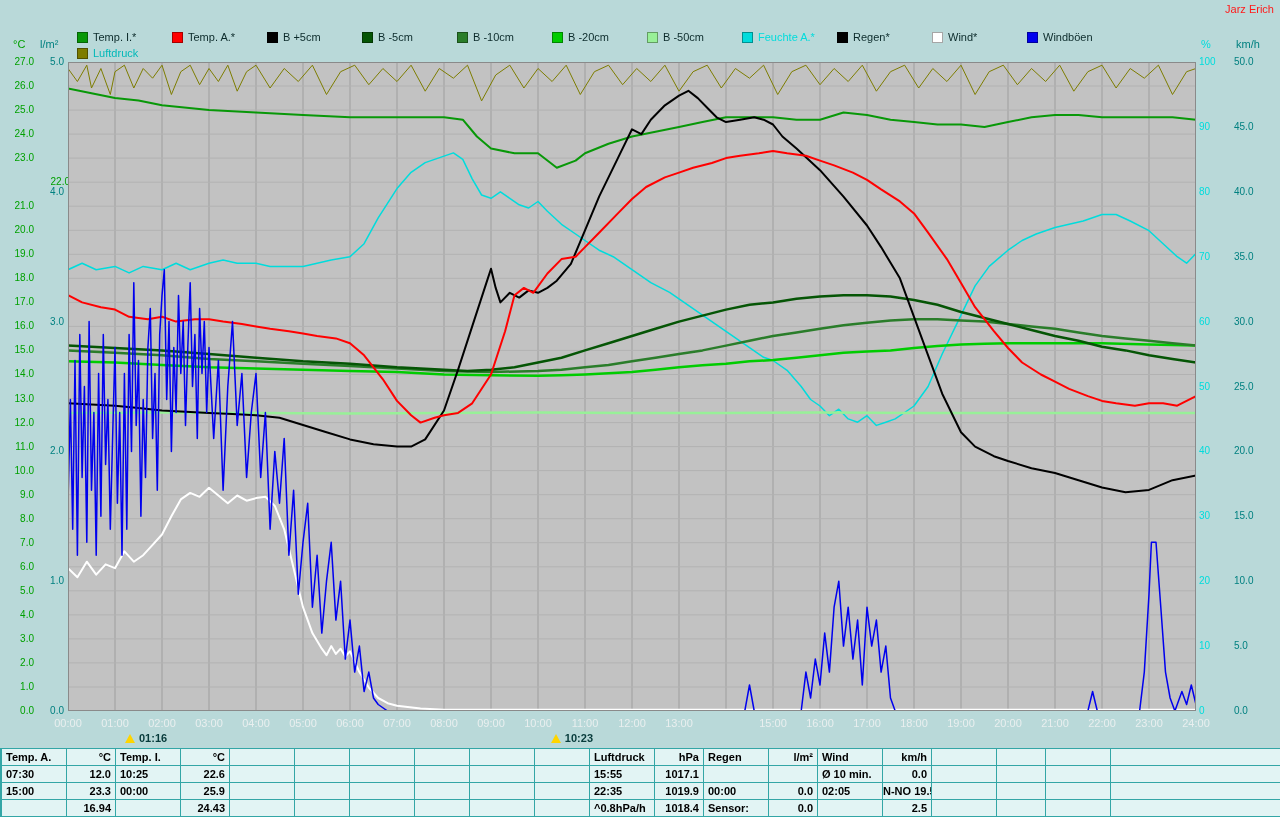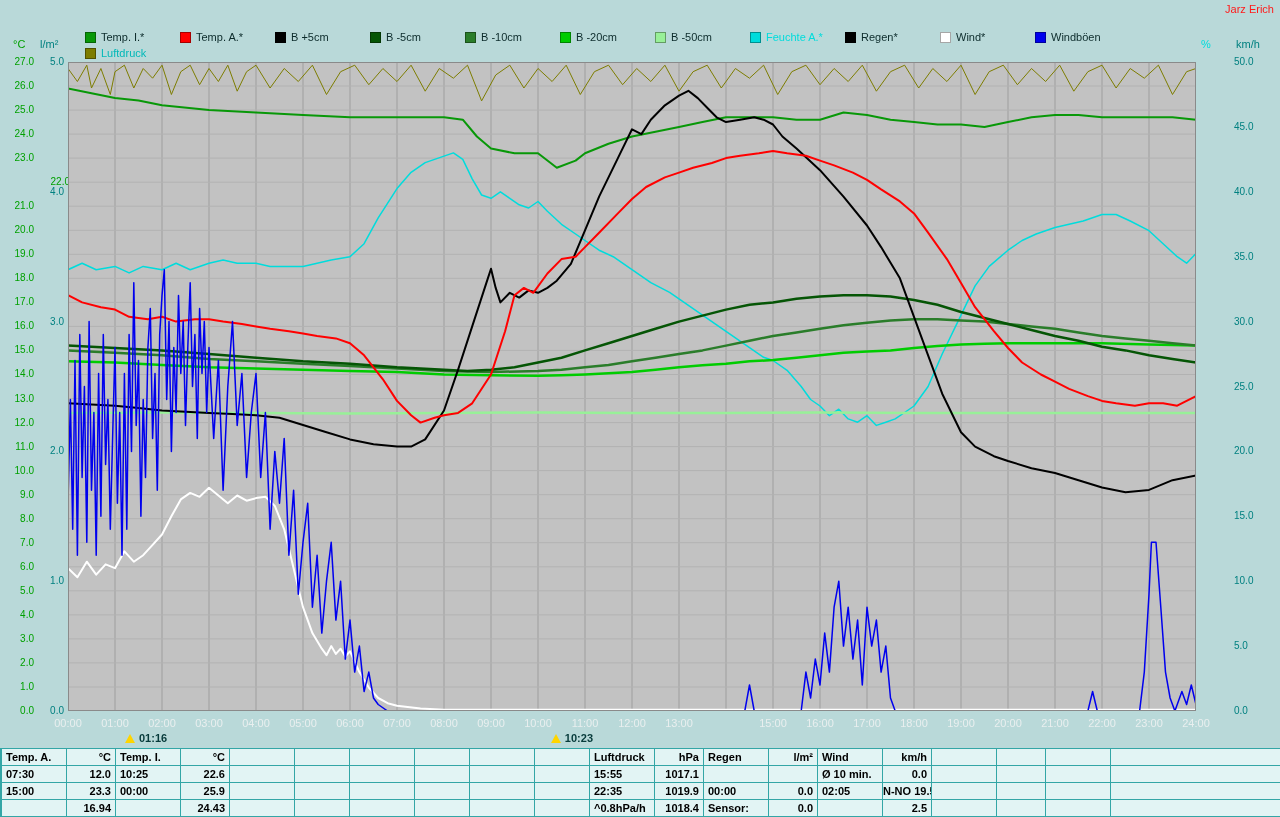--- a/index.html
+++ b/index.html
@@ -1,19 +1,19 @@
 <!DOCTYPE html>
 <html><head>
 <meta charset="utf-8">
 <style>
   html,body{margin:0;padding:0;background:#b9d9d9;}
   .page{position:relative;width:1280px;height:817px;background:#b9d9d9;font-family:"Liberation Sans",sans-serif;overflow:hidden;}
   .title{position:absolute;top:5px;left:0;width:100%;text-align:center;color:#ffffff;font-size:13px;}
   .watermark{position:absolute;top:3px;right:6px;color:#ff1a1a;font-size:11px;}
-  .legend-row{position:absolute;left:85px;top:31px;display:flex;}
+  .legend-row{position:absolute;left:77px;top:31px;display:flex;}
   .legend-row.row2{top:47px;}
   .legend-item{display:flex;align-items:center;width:95px;}
   .legend-row.row2 .legend-item{width:auto;}
   .swatch{width:9px;height:9px;margin-right:5px;border:1px solid rgba(0,0,0,.35);flex:none;}
   .legend-label{font-size:11px;color:#0c2b2b;white-space:nowrap;}
   .axis-title{position:absolute;top:38px;font-size:11px;white-space:nowrap;}
   #t-temp{left:13px;} #t-rain{left:40px;} #t-pct{left:1201px;} #t-wind{left:1236px;}
   .plot{position:absolute;left:68px;top:62px;width:1128px;height:649px;background:#c2c2c2;}
   .plot svg{display:block;width:1128px;height:649px;}
   .tickcol{position:absolute;top:62px;height:649px;}
@@ -129,20 +129,33 @@
       <div class="ytick" style="top: 618.963px; color: rgb(0, 160, 0); width: 100%; text-align: right;">1.0</div>
       <div class="ytick" style="top: 643px; color: rgb(0, 160, 0); width: 100%; text-align: right;">0.0</div>
     </div>
   <div id="ticks-rain" class="tickcol">
       <div class="ytick" style="top: -6px; color: rgb(0, 128, 128); width: 100%; text-align: right;">5.0</div>
       <div class="ytick" style="top: 123.8px; color: rgb(0, 128, 128); width: 100%; text-align: right;">4.0</div>
       <div class="ytick" style="top: 253.6px; color: rgb(0, 128, 128); width: 100%; text-align: right;">3.0</div>
       <div class="ytick" style="top: 383.4px; color: rgb(0, 128, 128); width: 100%; text-align: right;">2.0</div>
       <div class="ytick" style="top: 513.2px; color: rgb(0, 128, 128); width: 100%; text-align: right;">1.0</div>
       <div class="ytick" style="top: 643px; color: rgb(0, 128, 128); width: 100%; text-align: right;">0.0</div>
+    </div>
+  <div id="ticks-pct" class="tickcol">
+      <div class="ytick" style="top: -6px; color: rgb(0, 220, 220); width: 100%; text-align: left;">100</div>
+      <div class="ytick" style="top: 58.9px; color: rgb(0, 220, 220); width: 100%; text-align: left;">90</div>
+      <div class="ytick" style="top: 123.8px; color: rgb(0, 220, 220); width: 100%; text-align: left;">80</div>
+      <div class="ytick" style="top: 188.7px; color: rgb(0, 220, 220); width: 100%; text-align: left;">70</div>
+      <div class="ytick" style="top: 253.6px; color: rgb(0, 220, 220); width: 100%; text-align: left;">60</div>
+      <div class="ytick" style="top: 318.5px; color: rgb(0, 220, 220); width: 100%; text-align: left;">50</div>
+      <div class="ytick" style="top: 383.4px; color: rgb(0, 220, 220); width: 100%; text-align: left;">40</div>
+      <div class="ytick" style="top: 448.3px; color: rgb(0, 220, 220); width: 100%; text-align: left;">30</div>
+      <div class="ytick" style="top: 513.2px; color: rgb(0, 220, 220); width: 100%; text-align: left;">20</div>
+      <div class="ytick" style="top: 578.1px; color: rgb(0, 220, 220); width: 100%; text-align: left;">10</div>
+      <div class="ytick" style="top: 643px; color: rgb(0, 220, 220); width: 100%; text-align: left;">0</div>
     </div>
   <div id="ticks-wind" class="tickcol">
       <div class="ytick" style="top: -6px; color: rgb(0, 128, 128); width: 100%; text-align: left;">50.0</div>
       <div class="ytick" style="top: 58.9px; color: rgb(0, 128, 128); width: 100%; text-align: left;">45.0</div>
       <div class="ytick" style="top: 123.8px; color: rgb(0, 128, 128); width: 100%; text-align: left;">40.0</div>
       <div class="ytick" style="top: 188.7px; color: rgb(0, 128, 128); width: 100%; text-align: left;">35.0</div>
       <div class="ytick" style="top: 253.6px; color: rgb(0, 128, 128); width: 100%; text-align: left;">30.0</div>
       <div class="ytick" style="top: 318.5px; color: rgb(0, 128, 128); width: 100%; text-align: left;">25.0</div>
       <div class="ytick" style="top: 383.4px; color: rgb(0, 128, 128); width: 100%; text-align: left;">20.0</div>
       <div class="ytick" style="top: 448.3px; color: rgb(0, 128, 128); width: 100%; text-align: left;">15.0</div>

